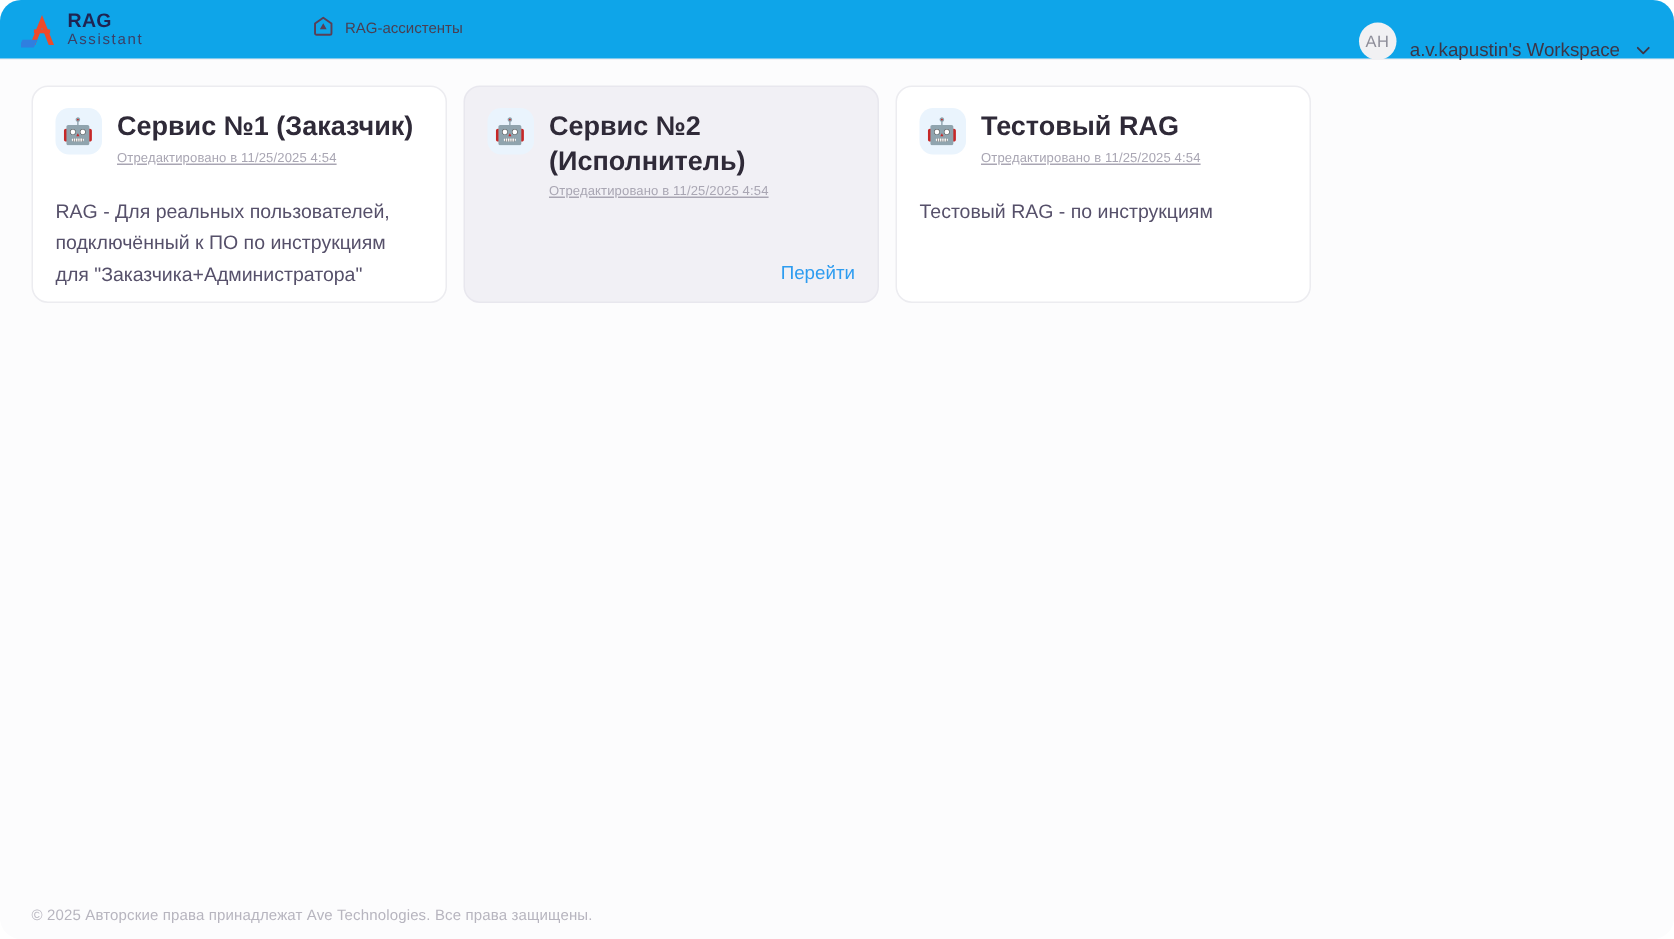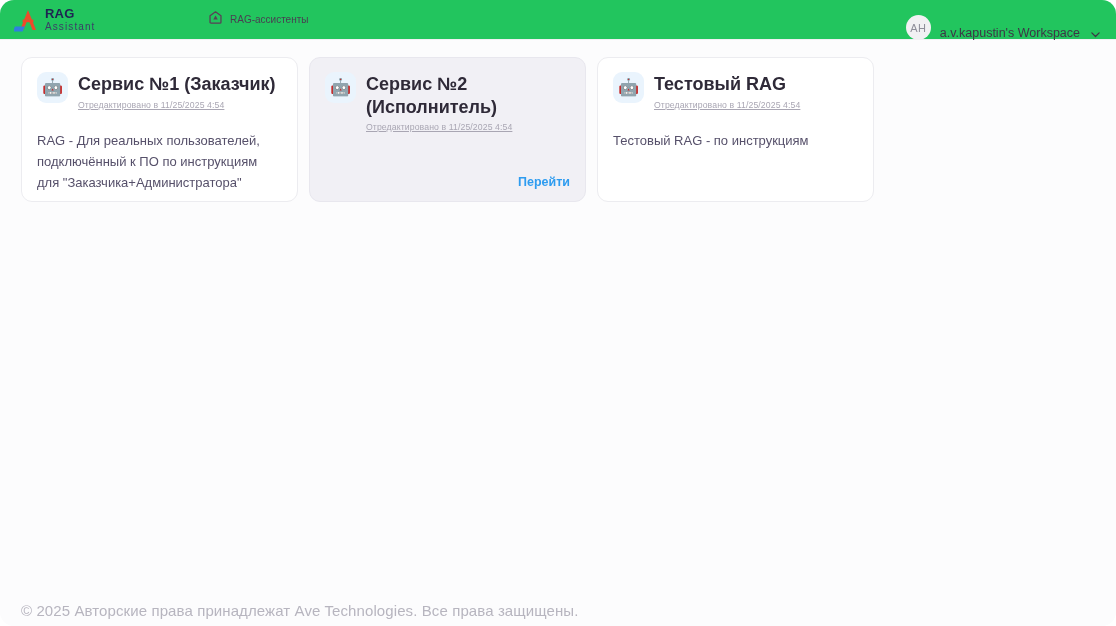--- a/index.html
+++ b/index.html
@@ -18,21 +18,21 @@
     height: 626px;
     background: #fcfcfd;
     border-radius: 14px;
     overflow: hidden;
   }
 
   
   #app-header {
     position: relative;
     height: 40px;
-    background: #22c55e;
+    background: #0ea5e9;
     border-bottom: 1px solid #f0f0f3;
     display: flex;
     align-items: center;
   }
 
   .logo-block {
     display: flex;
     align-items: center;
     margin-left: 14px;
     width: 120px;
@@ -175,39 +175,39 @@
     color: #56506a;
     line-height: 1.62;
     margin-top: 20px;
     white-space: pre-line;
   }
 
   .card-action {
     margin-top: auto;
     text-align: right;
     font-size: 12.5px;
-    font-weight: 700;
+    font-weight: 400;
     color: #2e9cf0;
     cursor: pointer;
   }
   .card-action.hidden { visibility: hidden; }
 
   
   #app-footer {
     position: absolute;
     left: 0;
     bottom: 0;
     width: 100%;
     height: 41px;
     display: flex;
     align-items: center;
     padding-left: 21px;
   }
   .footer-text {
-    font-size: 15px;
+    font-size: 10px;
     color: #b7b5bf;
     letter-spacing: 0.1px;
     margin-top: 10px;
   }
 </style>
 </head>
 <body>
 
 <div id="app-window">
 

